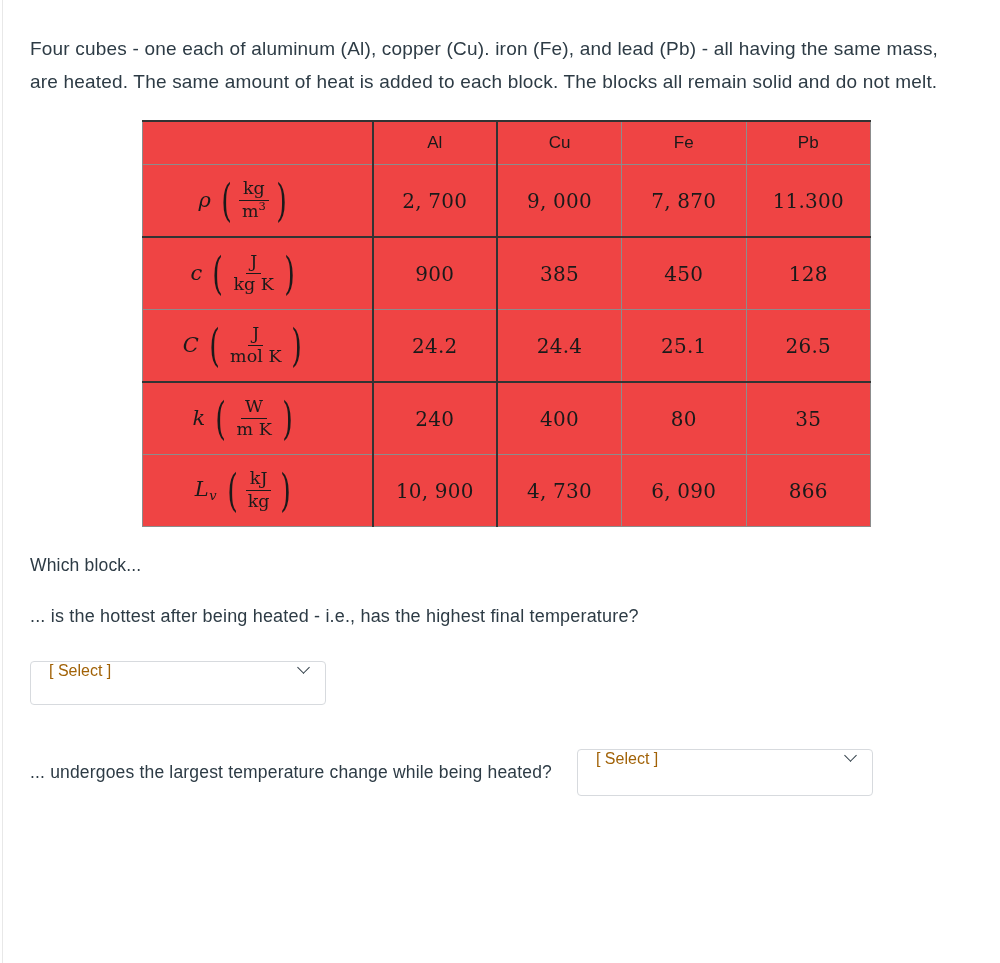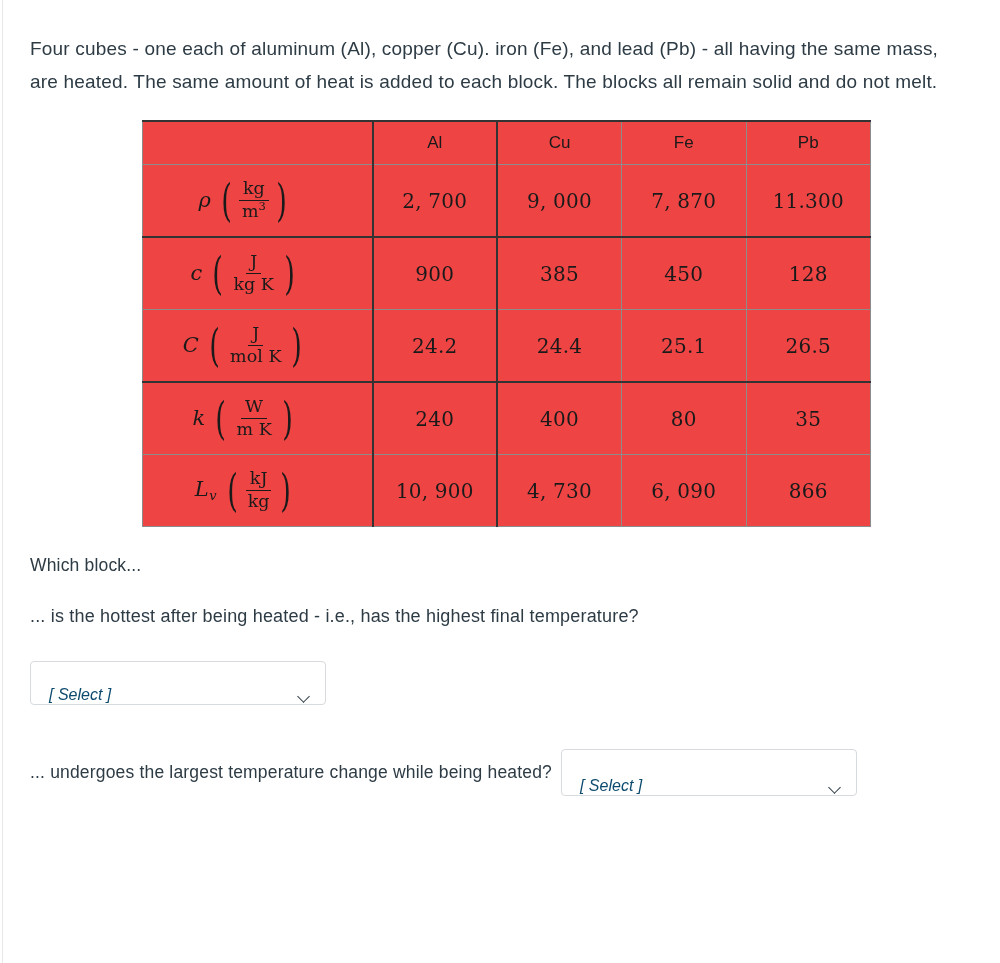--- a/index.html
+++ b/index.html
@@ -160,28 +160,27 @@
   #q1-text {
     font-size: 18px;
   }
 
   .select-box {
     box-sizing: border-box;
     border: 1px solid #d7dade;
     border-radius: 4px;
     background: #ffffff;
     display: inline-flex;
-    align-items: flex-end;
+    align-items: flex-start;
     justify-content: space-between;
     font-family: "Liberation Sans", sans-serif;
     font-size: 16px;
-    color: #0c4a6e;
+    color: #a16207;
     padding: 0 14px 0 18px;
     cursor: pointer;
-    font-style: italic;
   }
   #q1-select {
     margin-top: 10px;
     width: 296px;
     height: 44px;
   }
   .chev {
     display: inline-block;
     width: 13px;
     height: 13px;
@@ -197,21 +196,21 @@
     height: 8px;
     border-right: 1.9px solid #2d3b45;
     border-bottom: 1.9px solid #2d3b45;
     transform: rotate(45deg);
   }
 
   #q2-row {
     margin-top: 44px;
     display: flex;
     align-items: center;
-    gap: 9px;
+    gap: 25px;
   }
   #q2-text { font-size: 17.5px; }
   #q2-select {
     width: 296px;
     height: 47px;
   }
 </style>
 </head>
 <body>
 

